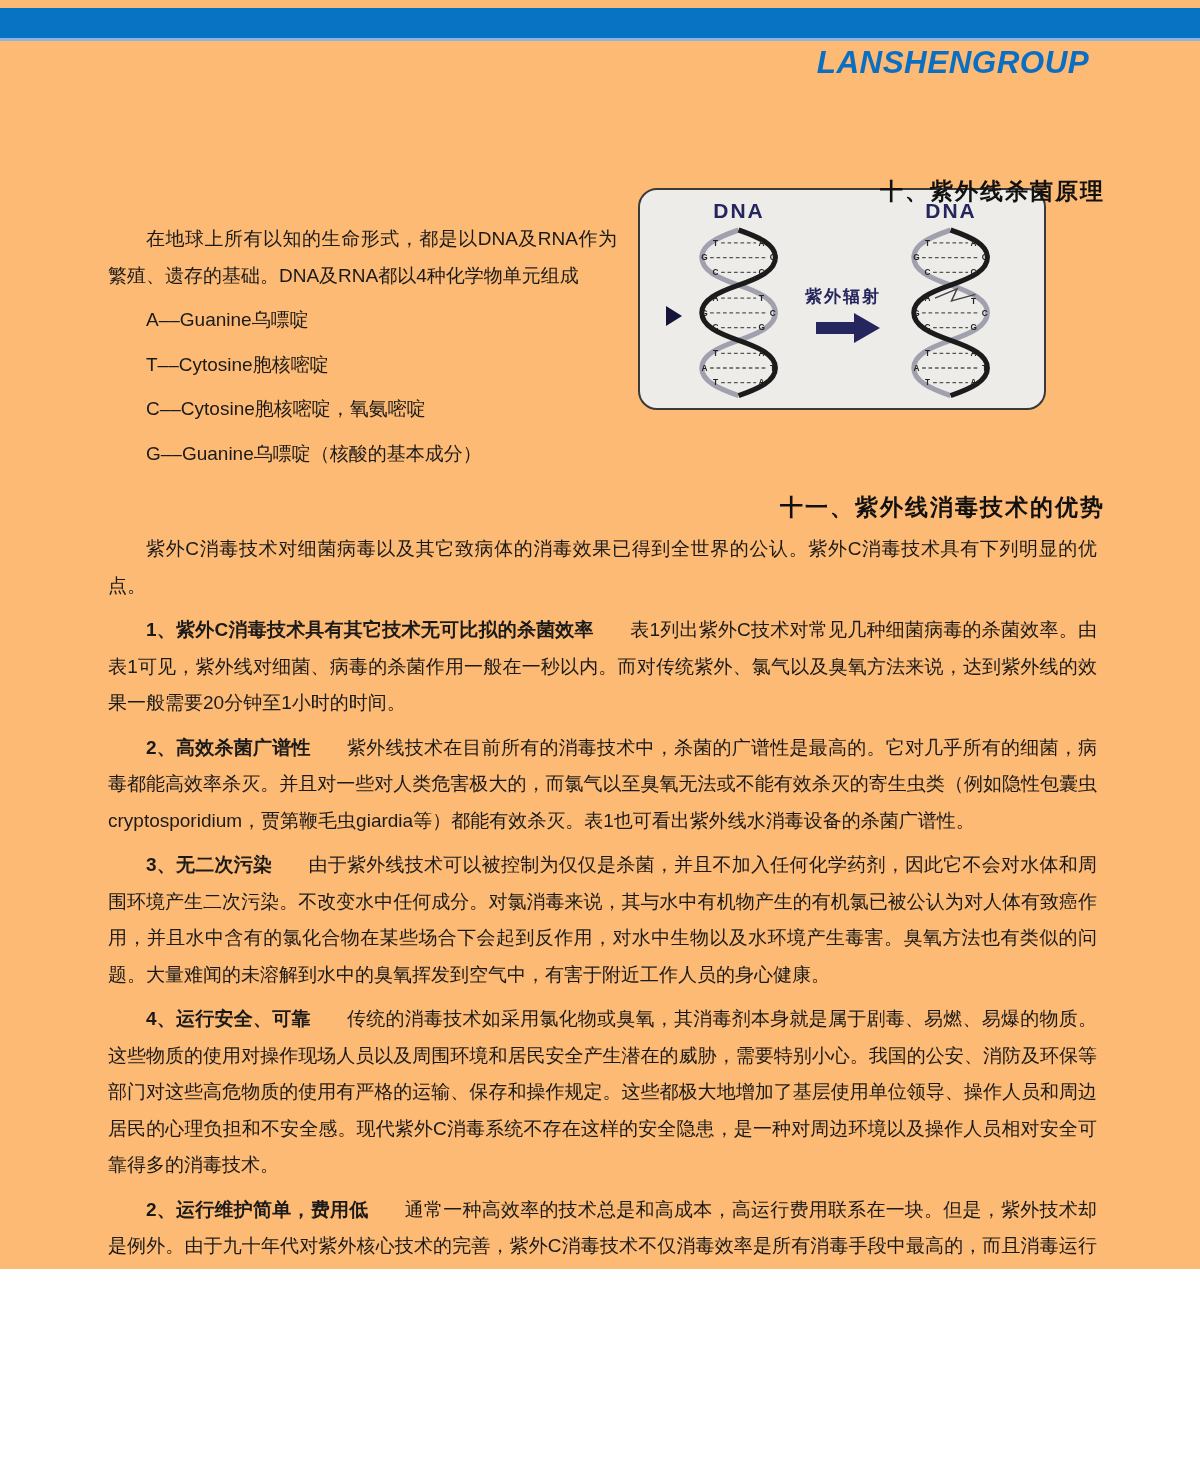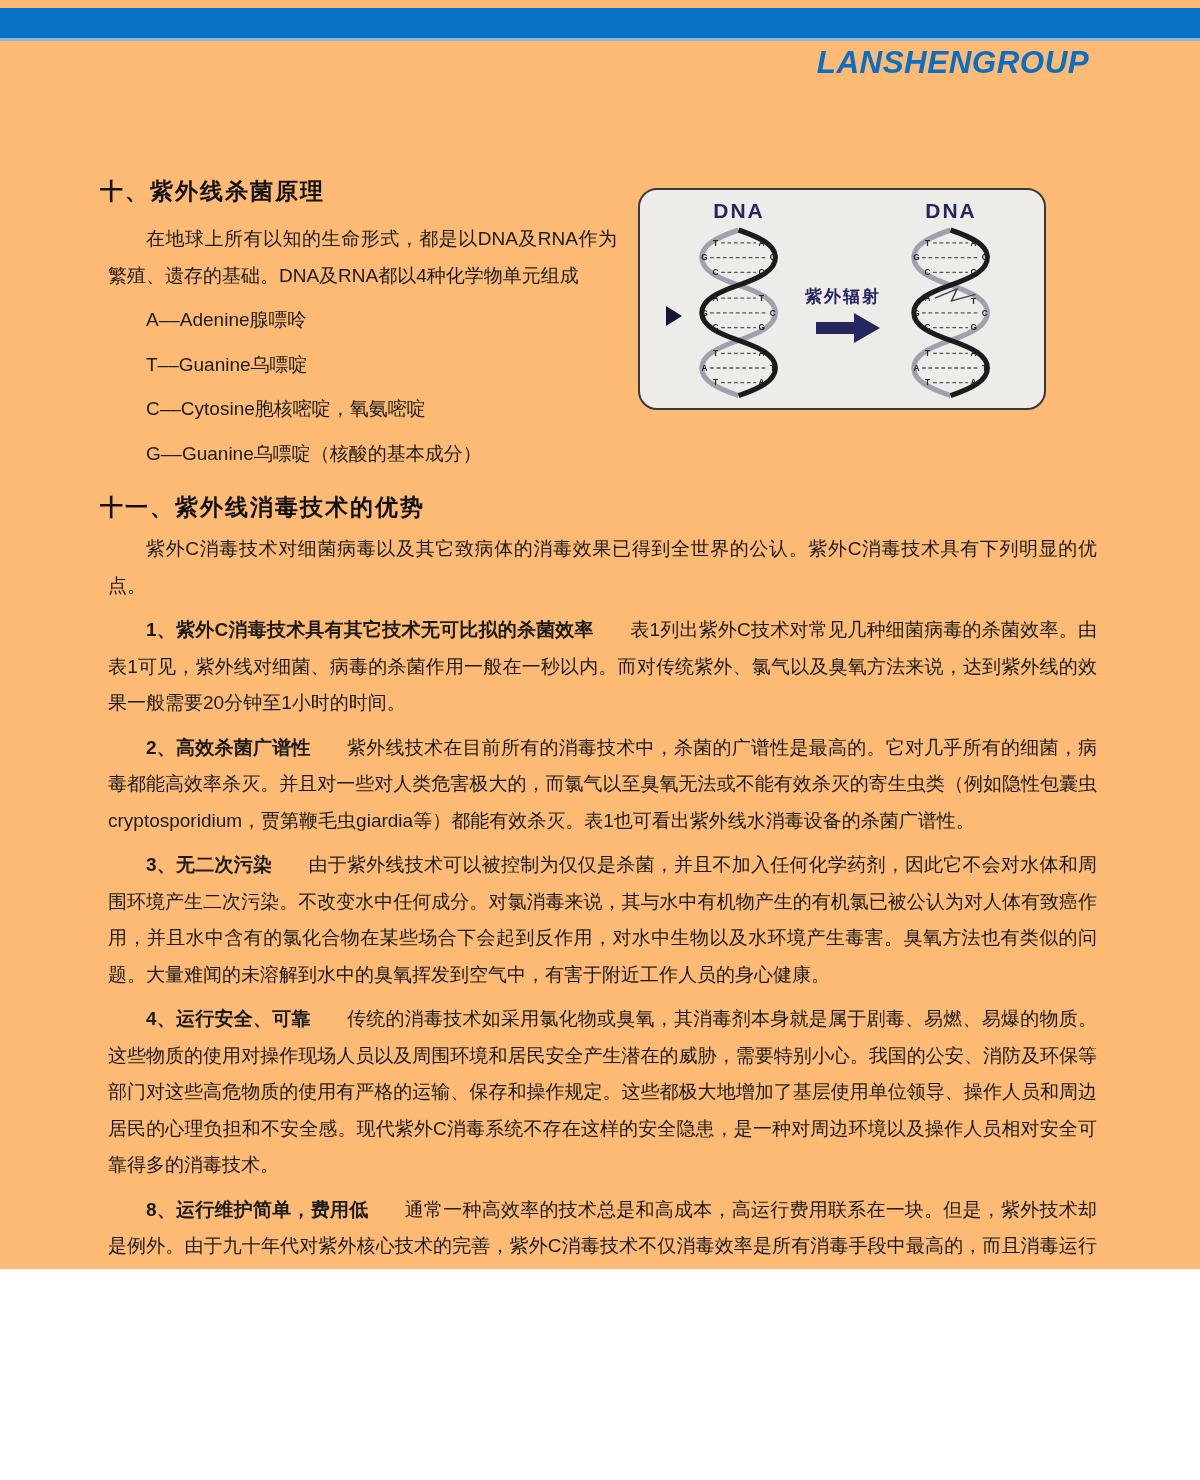--- a/index.html
+++ b/index.html
@@ -21,21 +21,21 @@
     font-size:32px;font-weight:bold;font-style:italic;
     color:#0a6fc2;letter-spacing:0.5px;
     transform:scaleX(0.98);
     white-space:nowrap;
   }
   .content{
     position:absolute;left:100px;top:176px;width:1005px;
   }
   h1{
     font-size:23px;font-weight:bold;color:#111;
-    margin:0 0 14px 0;letter-spacing:2px;
+    margin:0 0 14px 0;letter-spacing:2px;text-align:right;
   }
   h1.sec11{margin-top:20px;margin-bottom:8px;}
   p,.line{
     font-size:19px;line-height:36.5px;margin:8px;
     text-align:justify;
   }
   .indent{text-indent:2em;}
   .narrow{width:525px;}
   .lead{font-weight:bold;}
   .gap{display:inline-block;width:1.9em;}
@@ -141,35 +141,35 @@
       <path d="M180,136 h38 v-9 l26,15 l-26,15 v-9 h-38 z" fill="#26265e"></path>
     </svg>
   </div>
 
   <div class="content">
 
     <h1>十、紫外线杀菌原理</h1>
 
     <div class="narrow">
       <p class="indent">在地球上所有以知的生命形式，都是以DNA及RNA作为繁殖、遗存的基础。DNA及RNA都以4种化学物单元组成</p>
-      <div class="line indent">A––Adenine腺嘌呤</div>
-      <div class="line indent">T––Guanine乌嘌啶</div>
+      <div class="line indent">A––Guanine乌嘌啶</div>
+      <div class="line indent">T––Cytosine胞核嘧啶</div>
       <div class="line indent">C––Cytosine胞核嘧啶，氧氨嘧啶</div>
       <div class="line indent">G––Guanine乌嘌啶（核酸的基本成分）</div>
     </div>
 
 
     <h1 class="sec11">十一、紫外线消毒技术的优势</h1>
 
     <p class="indent">紫外C消毒技术对细菌病毒以及其它致病体的消毒效果已得到全世界的公认。紫外C消毒技术具有下列明显的优点。</p>
 
     <p class="indent"><span class="lead">1、紫外C消毒技术具有其它技术无可比拟的杀菌效率</span><span class="gap"></span><span>表1列出紫外C技术对常见几种细菌病毒的杀菌效率。由表1可见，紫外线对细菌、病毒的杀菌作用一般在一秒以内。而对传统紫外、氯气以及臭氧方法来说，达到紫外线的效果一般需要20分钟至1小时的时间。</span></p>
 
     <p class="indent"><span class="lead">2、高效杀菌广谱性</span><span class="gap"></span><span>紫外线技术在目前所有的消毒技术中，杀菌的广谱性是最高的。它对几乎所有的细菌，病毒都能高效率杀灭。并且对一些对人类危害极大的，而氯气以至臭氧无法或不能有效杀灭的寄生虫类（例如隐性包囊虫 cryptosporidium，贾第鞭毛虫giardia等）都能有效杀灭。表1也可看出紫外线水消毒设备的杀菌广谱性。</span></p>
 
     <p class="indent"><span class="lead">3、无二次污染</span><span class="gap"></span><span>由于紫外线技术可以被控制为仅仅是杀菌，并且不加入任何化学药剂，因此它不会对水体和周围环境产生二次污染。不改变水中任何成分。对氯消毒来说，其与水中有机物产生的有机氯已被公认为对人体有致癌作用，并且水中含有的氯化合物在某些场合下会起到反作用，对水中生物以及水环境产生毒害。臭氧方法也有类似的问题。大量难闻的未溶解到水中的臭氧挥发到空气中，有害于附近工作人员的身心健康。</span></p>
 
     <p class="indent"><span class="lead">4、运行安全、可靠</span><span class="gap"></span><span>传统的消毒技术如采用氯化物或臭氧，其消毒剂本身就是属于剧毒、易燃、易爆的物质。这些物质的使用对操作现场人员以及周围环境和居民安全产生潜在的威胁，需要特别小心。我国的公安、消防及环保等部门对这些高危物质的使用有严格的运输、保存和操作规定。这些都极大地增加了基层使用单位领导、操作人员和周边居民的心理负担和不安全感。现代紫外C消毒系统不存在这样的安全隐患，是一种对周边环境以及操作人员相对安全可靠得多的消毒技术。</span></p>
 
-    <p class="indent"><span class="lead">8、运行维护简单，费用低</span><span class="gap"></span><span>通常一种高效率的技术总是和高成本，高运行费用联系在一块。但是，紫外技术却是例外。由于九十年代对紫外核心技术的完善，紫外C消毒技术不仅消毒效率是所有消毒手段中最高的，而且消毒运行维护最简单，运行成本最低，在千吨处理量水平可达到每吨水4厘人民币甚至更低，因此，其性能价格比是所有消毒技术中最高的。它既具有其它消毒技术无法比拟的高效率，又具有成本和运行费低的优点。在千吨水处理量水平，它的成本只是氯消毒的1/2，是氯加脱氯消毒的2/5，更只有臭氧消毒成本的1/9。即使在十万吨处理量水平，紫外消毒设备的投资及运行成本也远远低于其它消毒技术。</span></p>
+    <p class="indent"><span class="lead">2、运行维护简单，费用低</span><span class="gap"></span><span>通常一种高效率的技术总是和高成本，高运行费用联系在一块。但是，紫外技术却是例外。由于九十年代对紫外核心技术的完善，紫外C消毒技术不仅消毒效率是所有消毒手段中最高的，而且消毒运行维护最简单，运行成本最低，在千吨处理量水平可达到每吨水4厘人民币甚至更低，因此，其性能价格比是所有消毒技术中最高的。它既具有其它消毒技术无法比拟的高效率，又具有成本和运行费低的优点。在千吨水处理量水平，它的成本只是氯消毒的1/2，是氯加脱氯消毒的2/5，更只有臭氧消毒成本的1/9。即使在十万吨处理量水平，紫外消毒设备的投资及运行成本也远远低于其它消毒技术。</span></p>
 
   </div>
 </div>
 
 </body></html>

